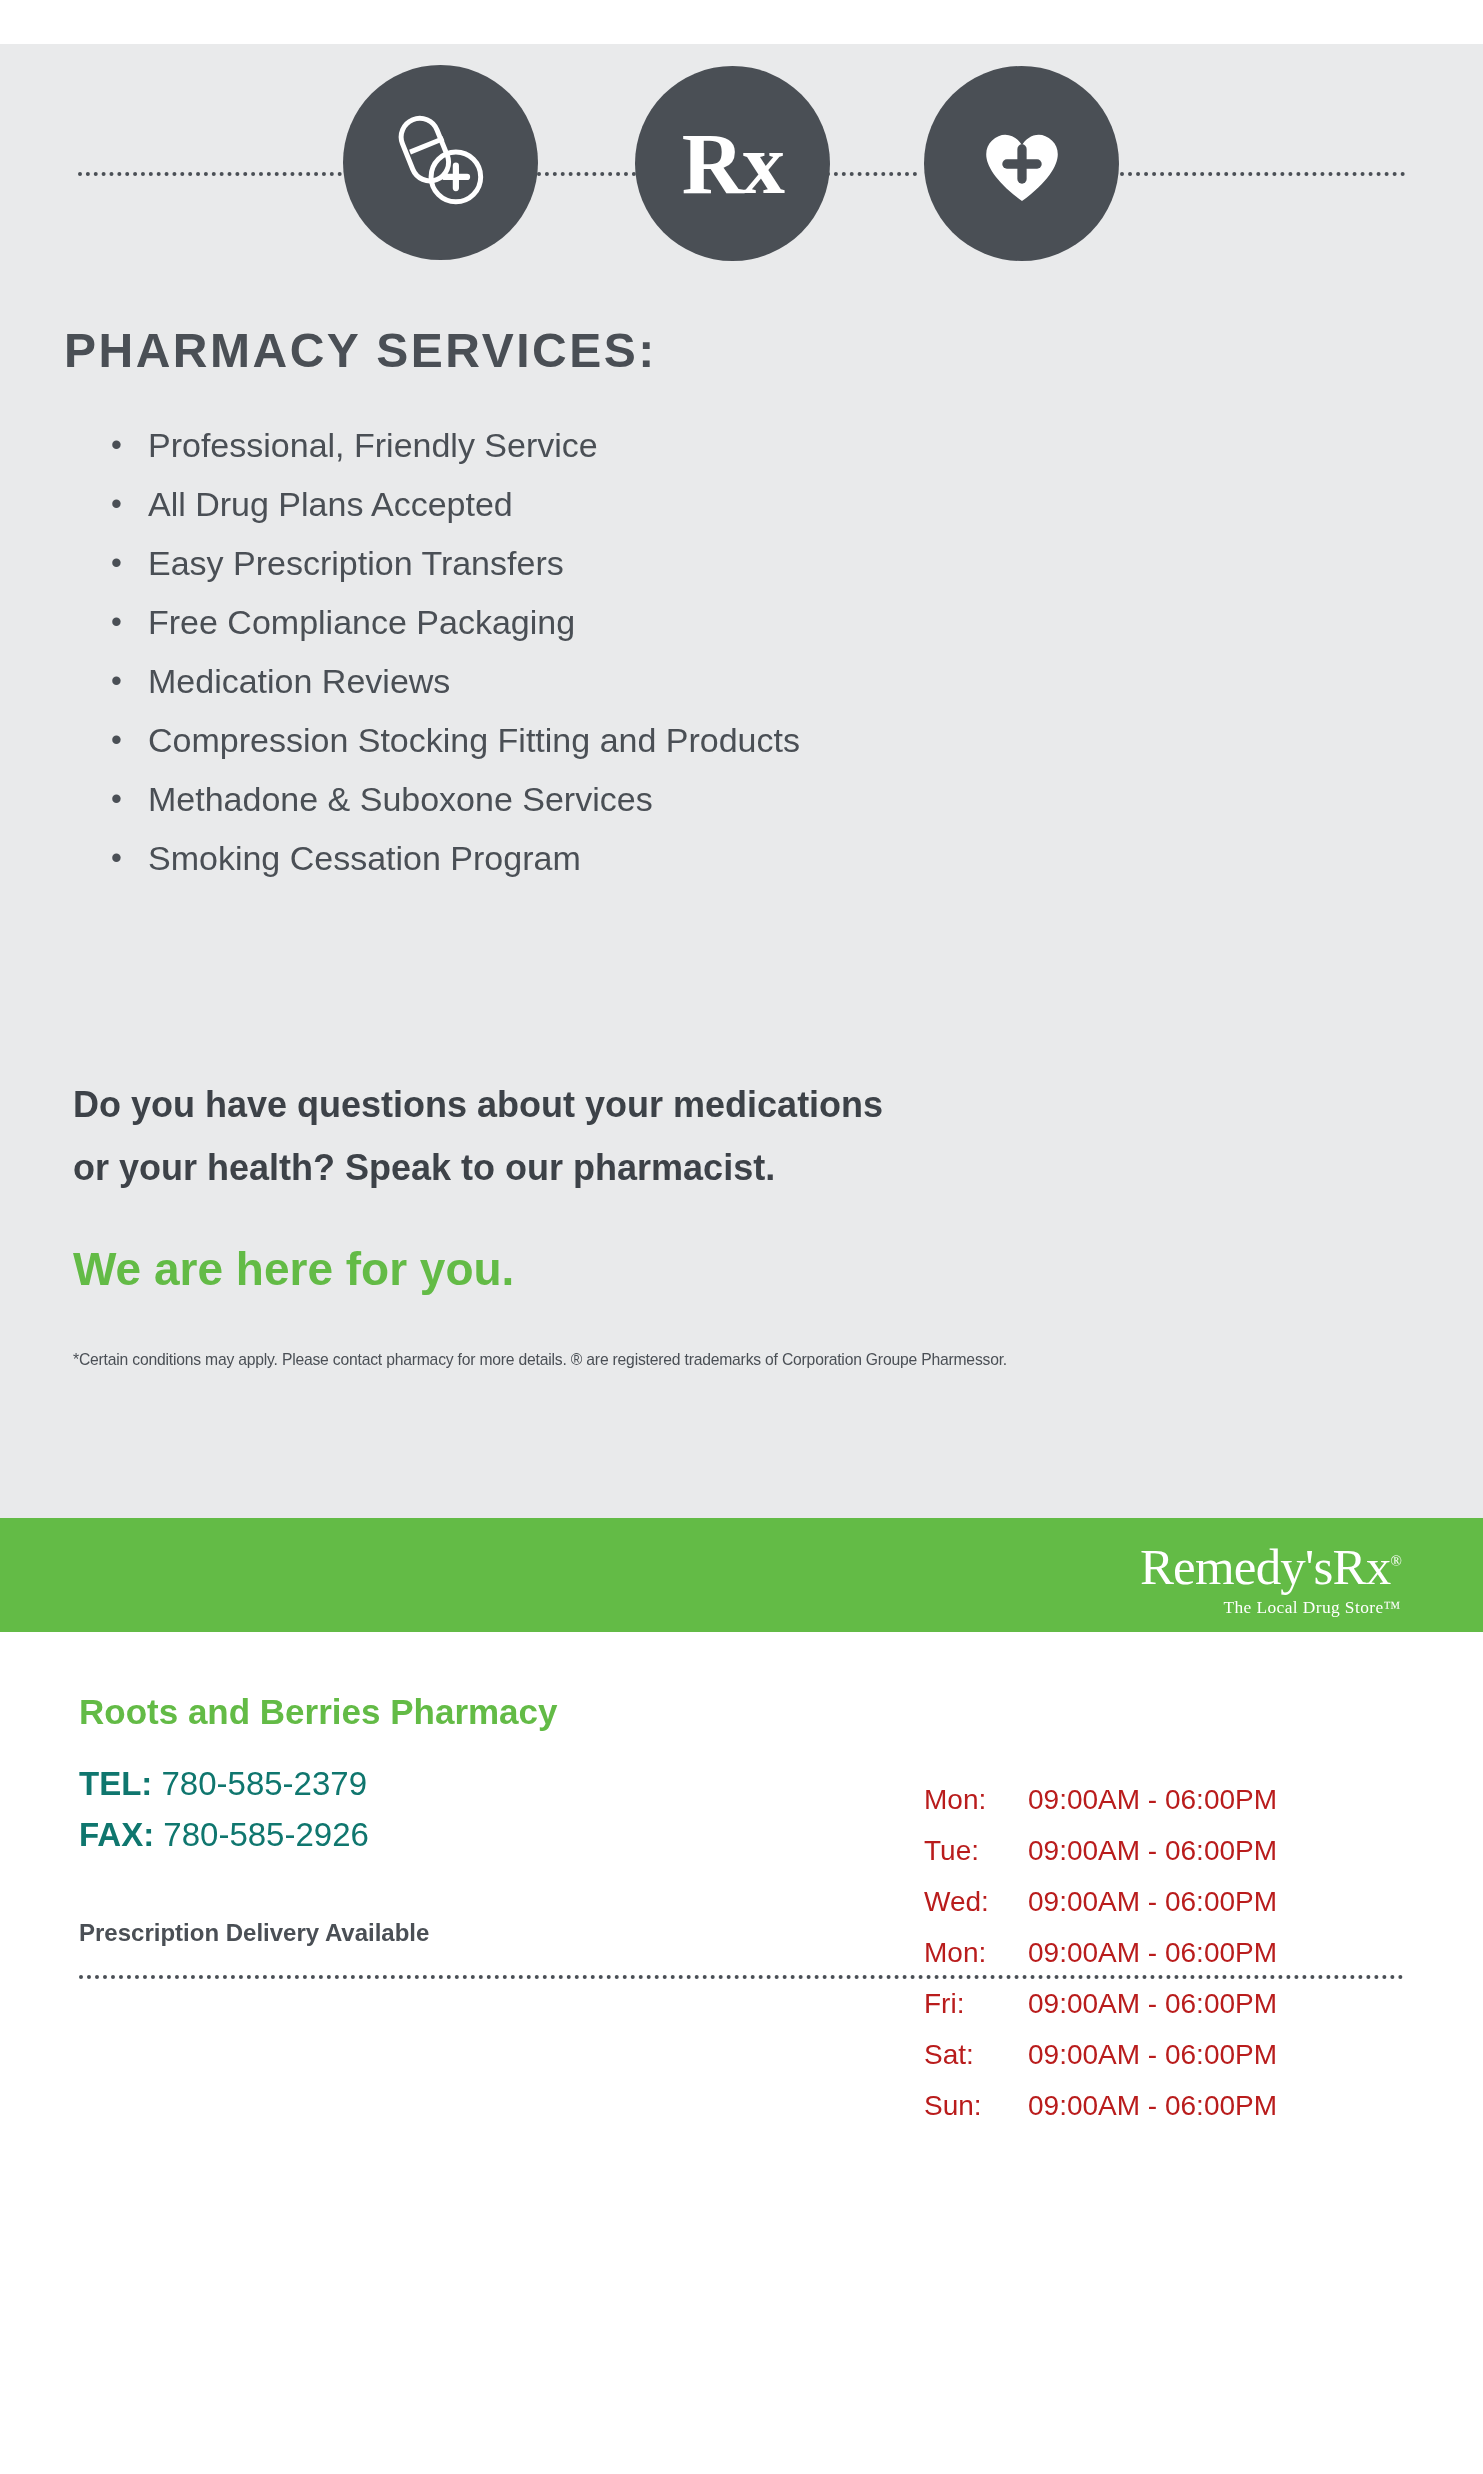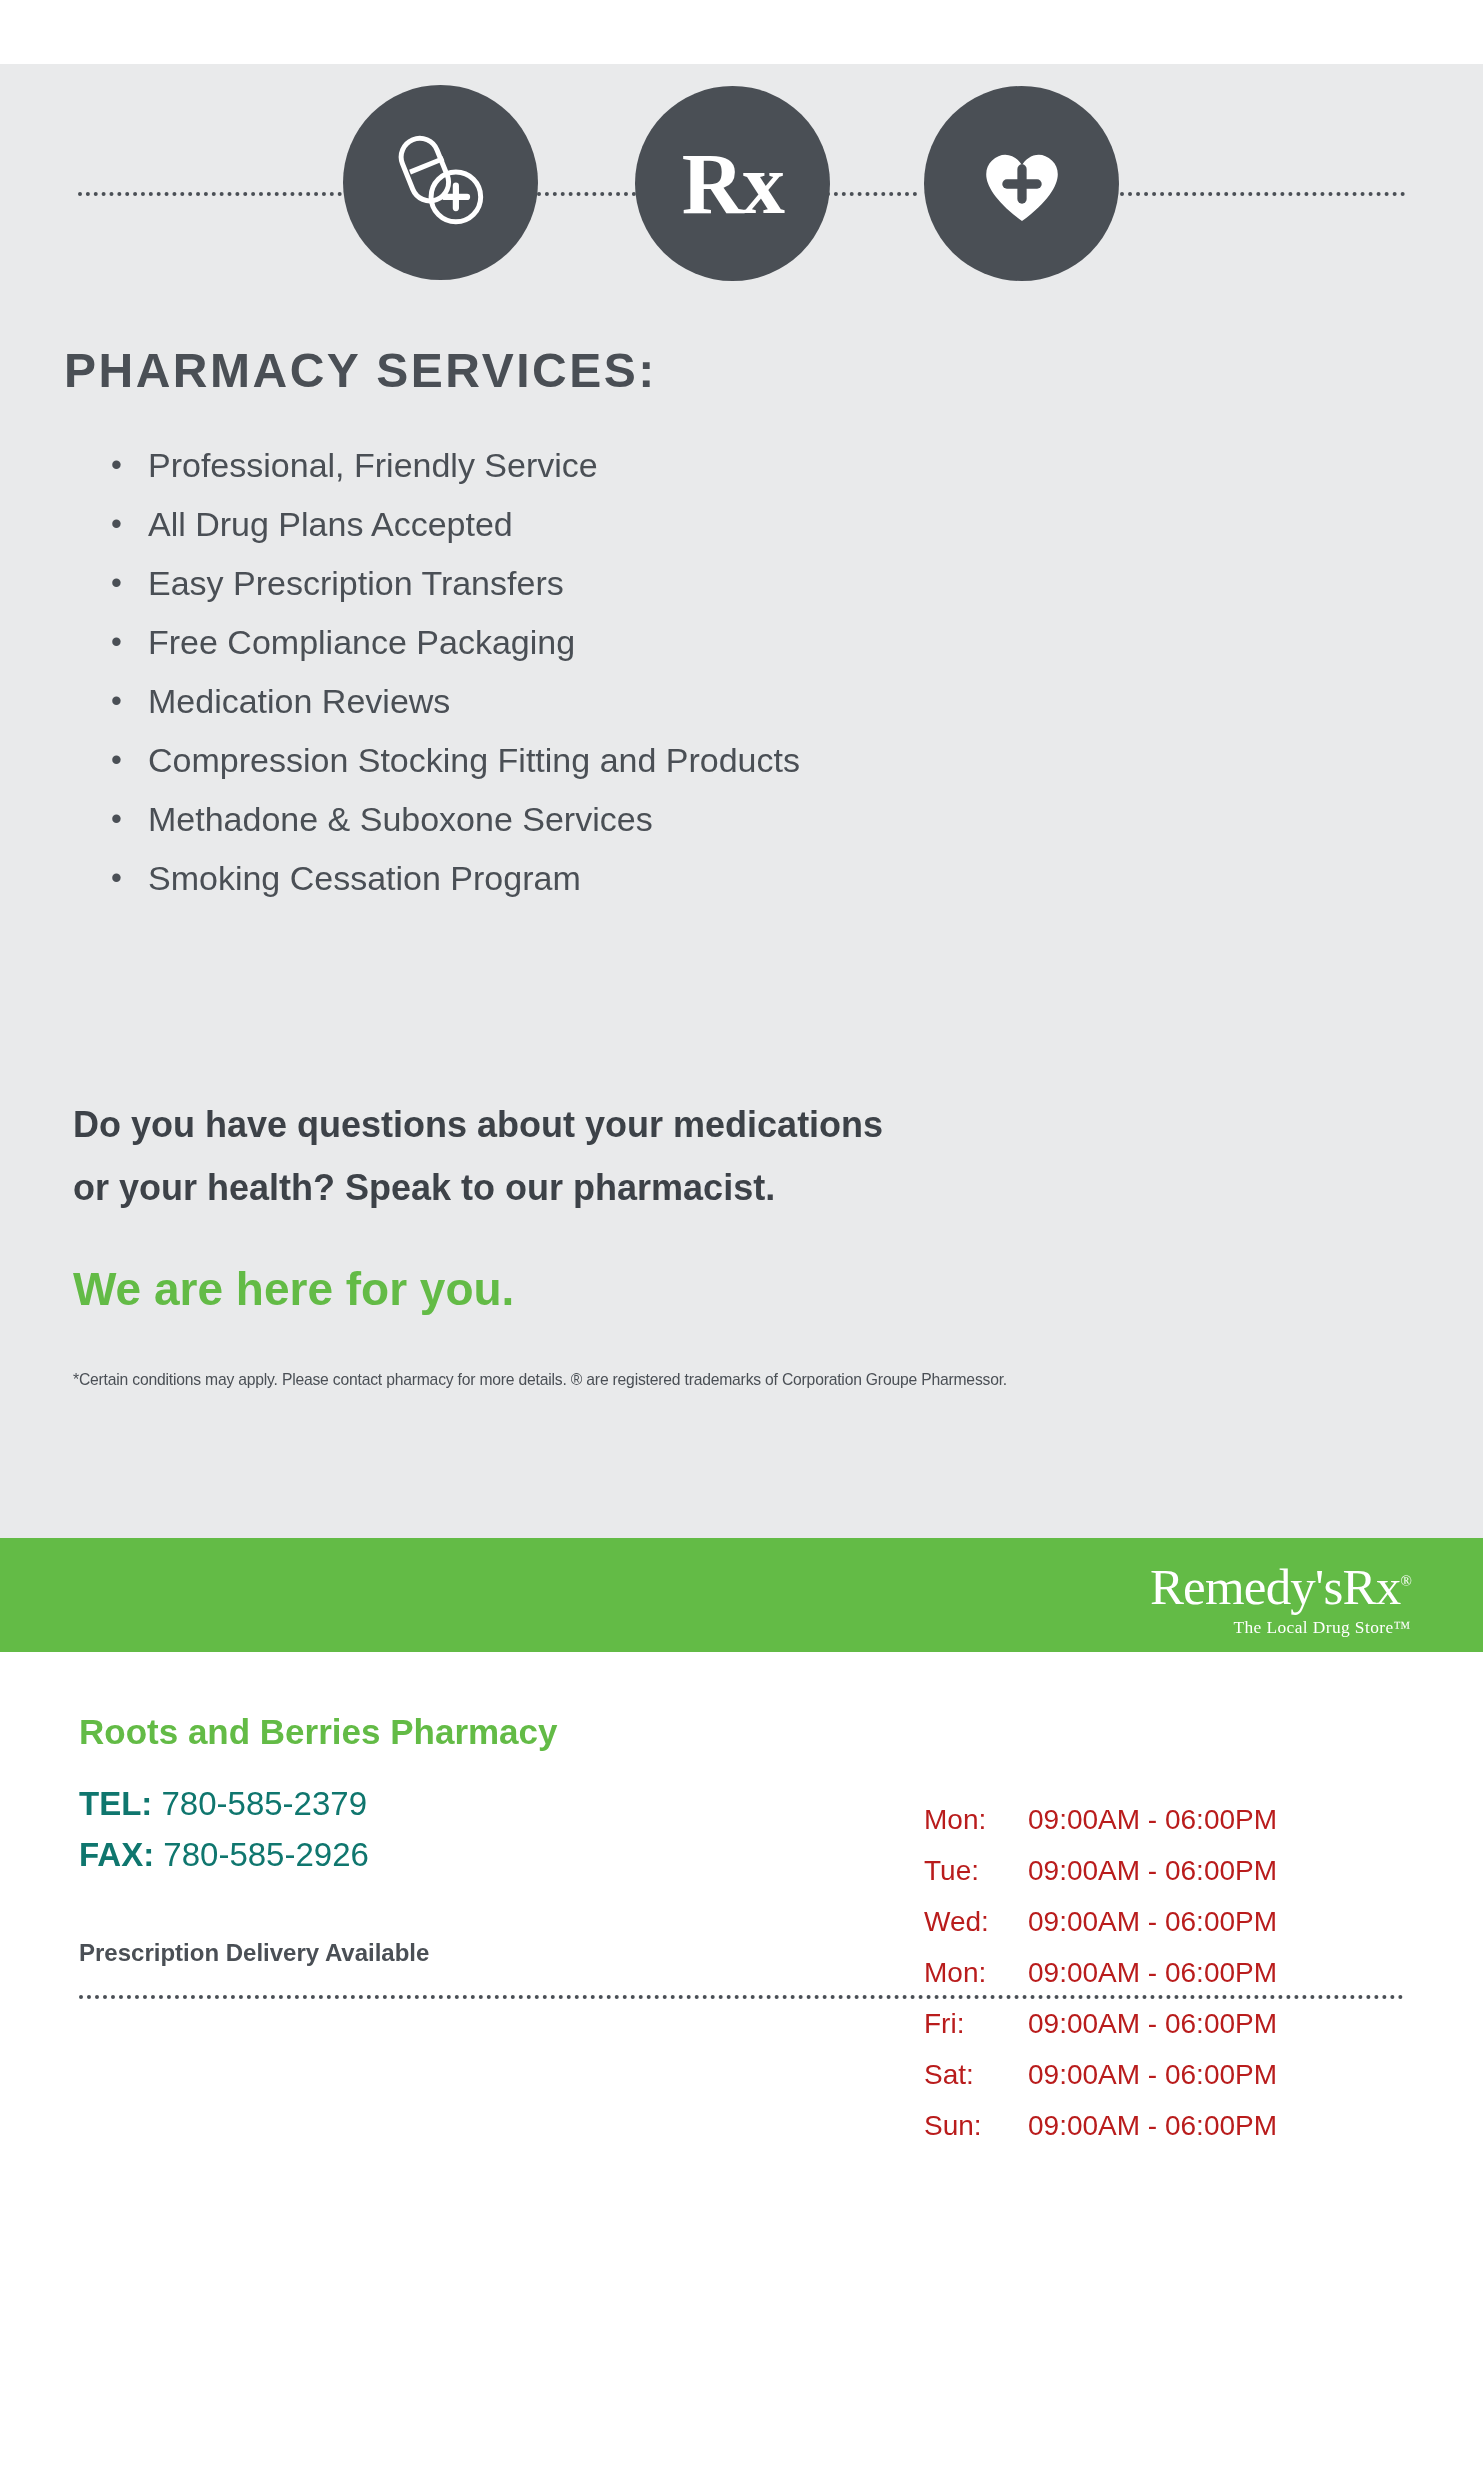--- a/index.html
+++ b/index.html
@@ -22,21 +22,21 @@
     width: 1483px;
     height: 1474px;
     background: #e9eaeb;
     padding: 0;
   }
 
   
   .icon-strip {
     position: relative;
     height: 256px;
-    margin-top: 64px;
+    margin-top: 44px;
   }
   .dotline {
     position: absolute;
     top: 128px;
     height: 4.1px;
     border-top: 4.1px dotted #4a4f55;
   }
   .dotline.l1 { left: 78px;  width: 264px; }
   .dotline.l2 { left: 537px; width: 99px; }
   .dotline.l3 { left: 826px; width: 91px; }
@@ -115,21 +115,21 @@
 
   
   .brand-bar {
     position: relative;
     width: 1483px;
     height: 114px;
     background: #63bb46;
   }
   .brand-logo {
     position: absolute;
-    right: 72px;
+    right: 82px;
     top: 15px;
     text-align: right;
     color: #ffffff;
   }
   .brand-logo .word {
     font-family: "Liberation Serif", serif;
     font-size: 51px;
     line-height: 56px;
     letter-spacing: -0.8px;
     white-space: nowrap;

